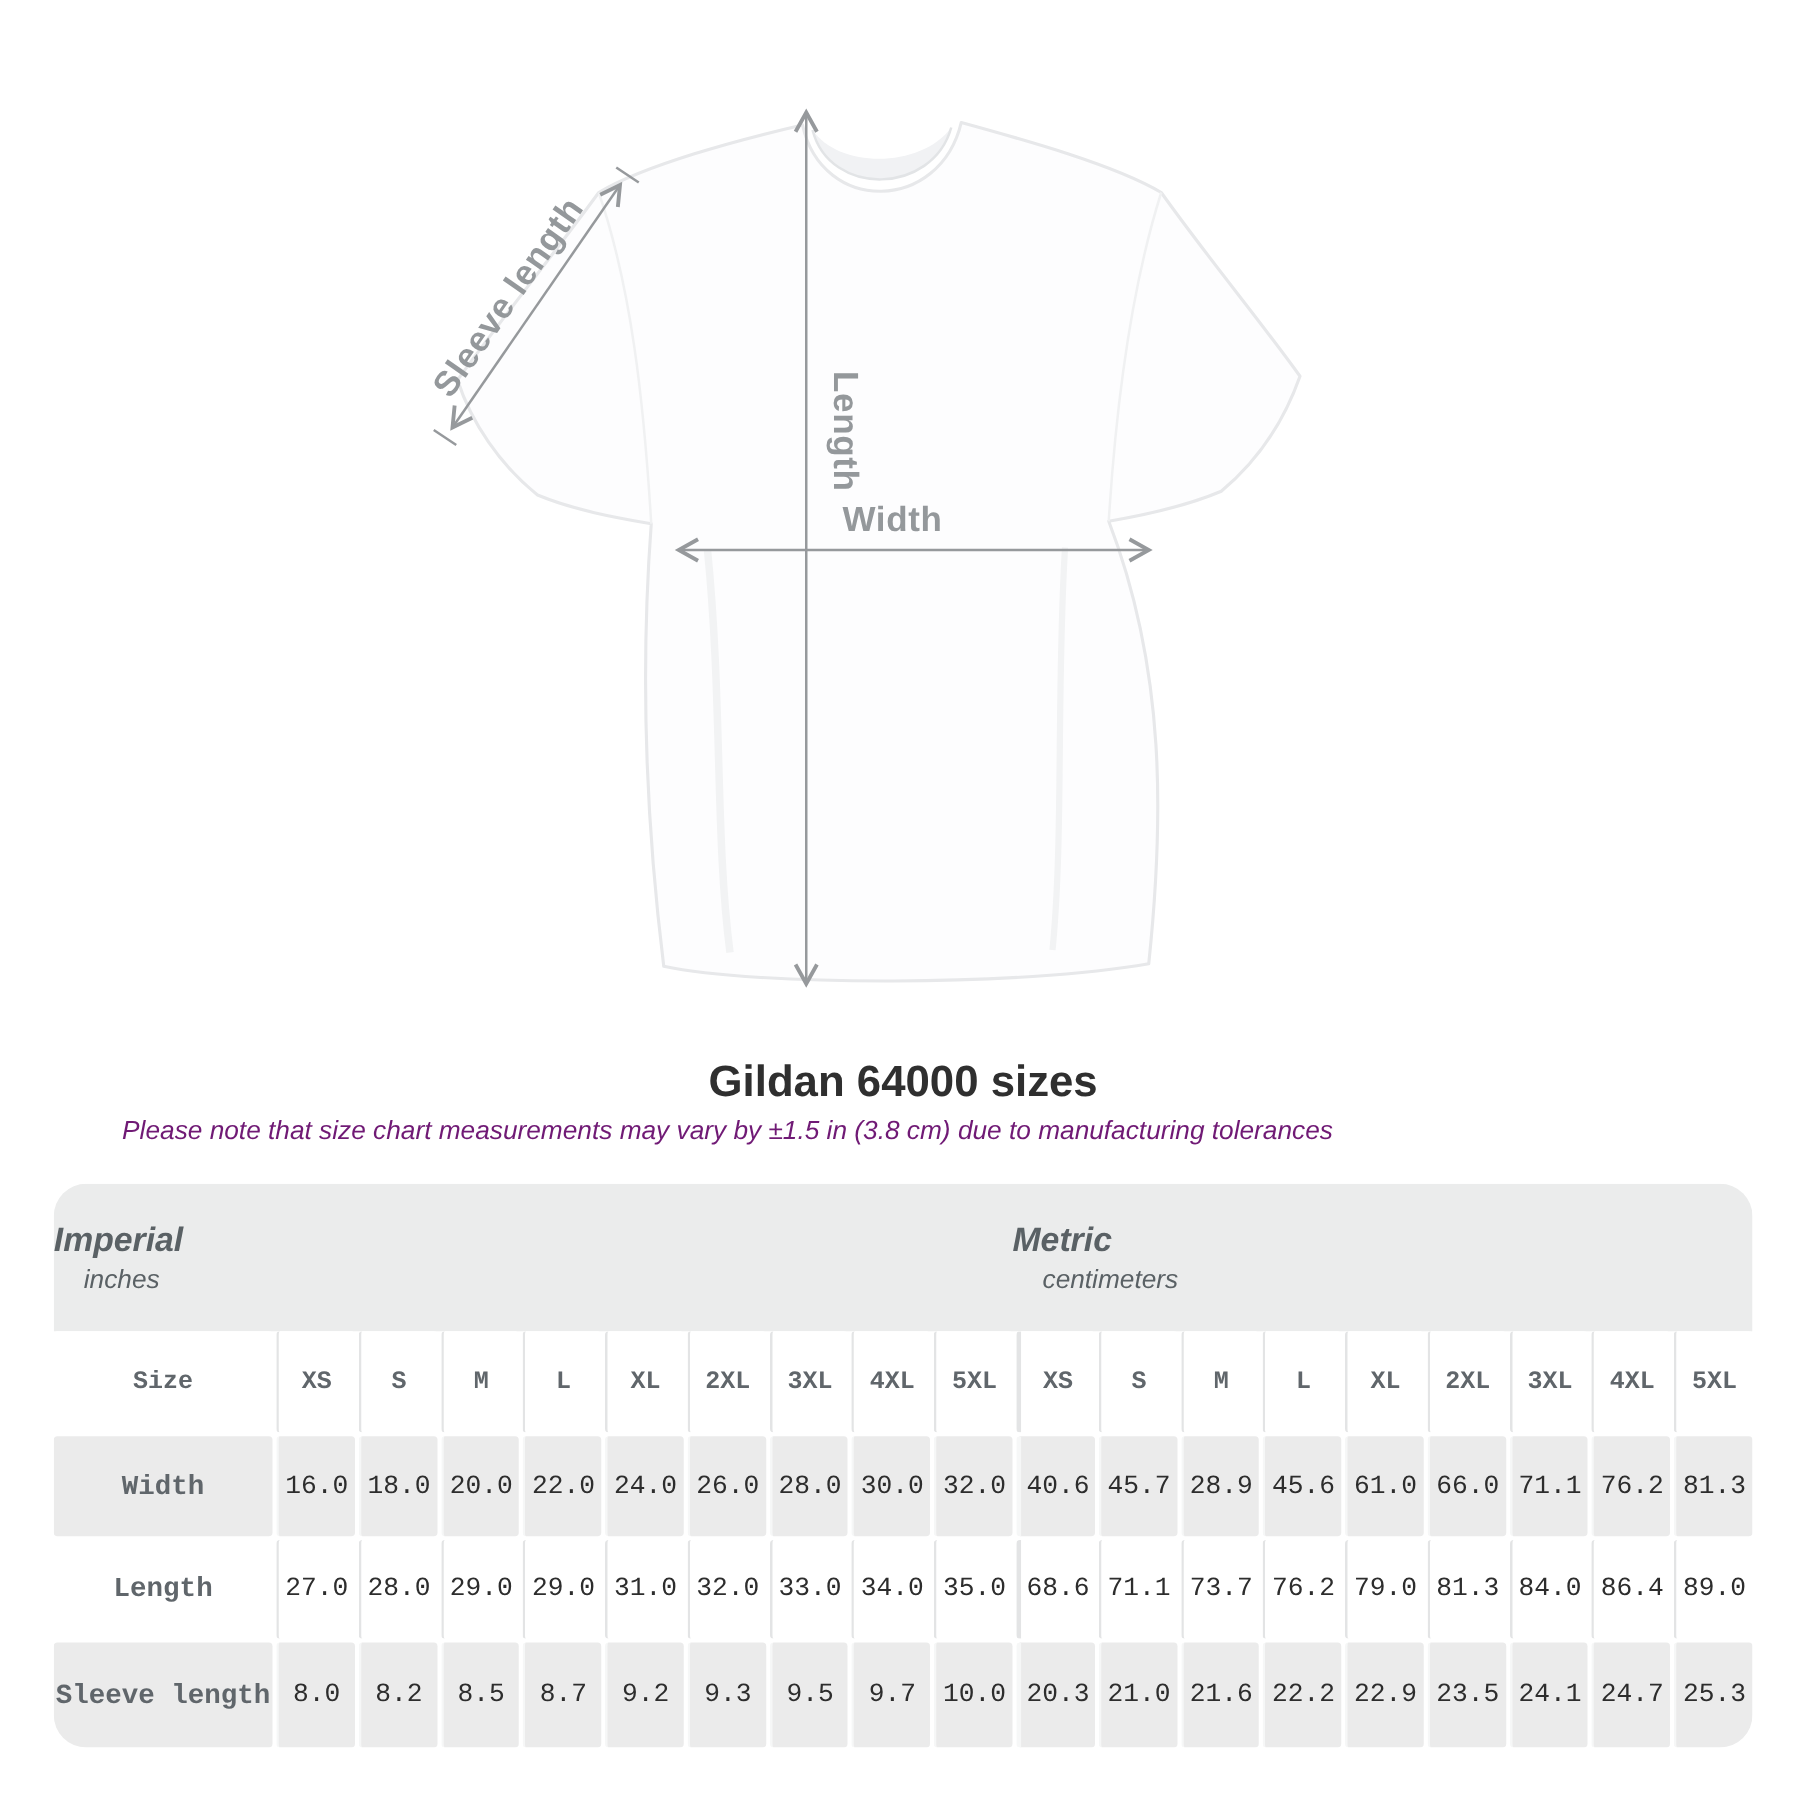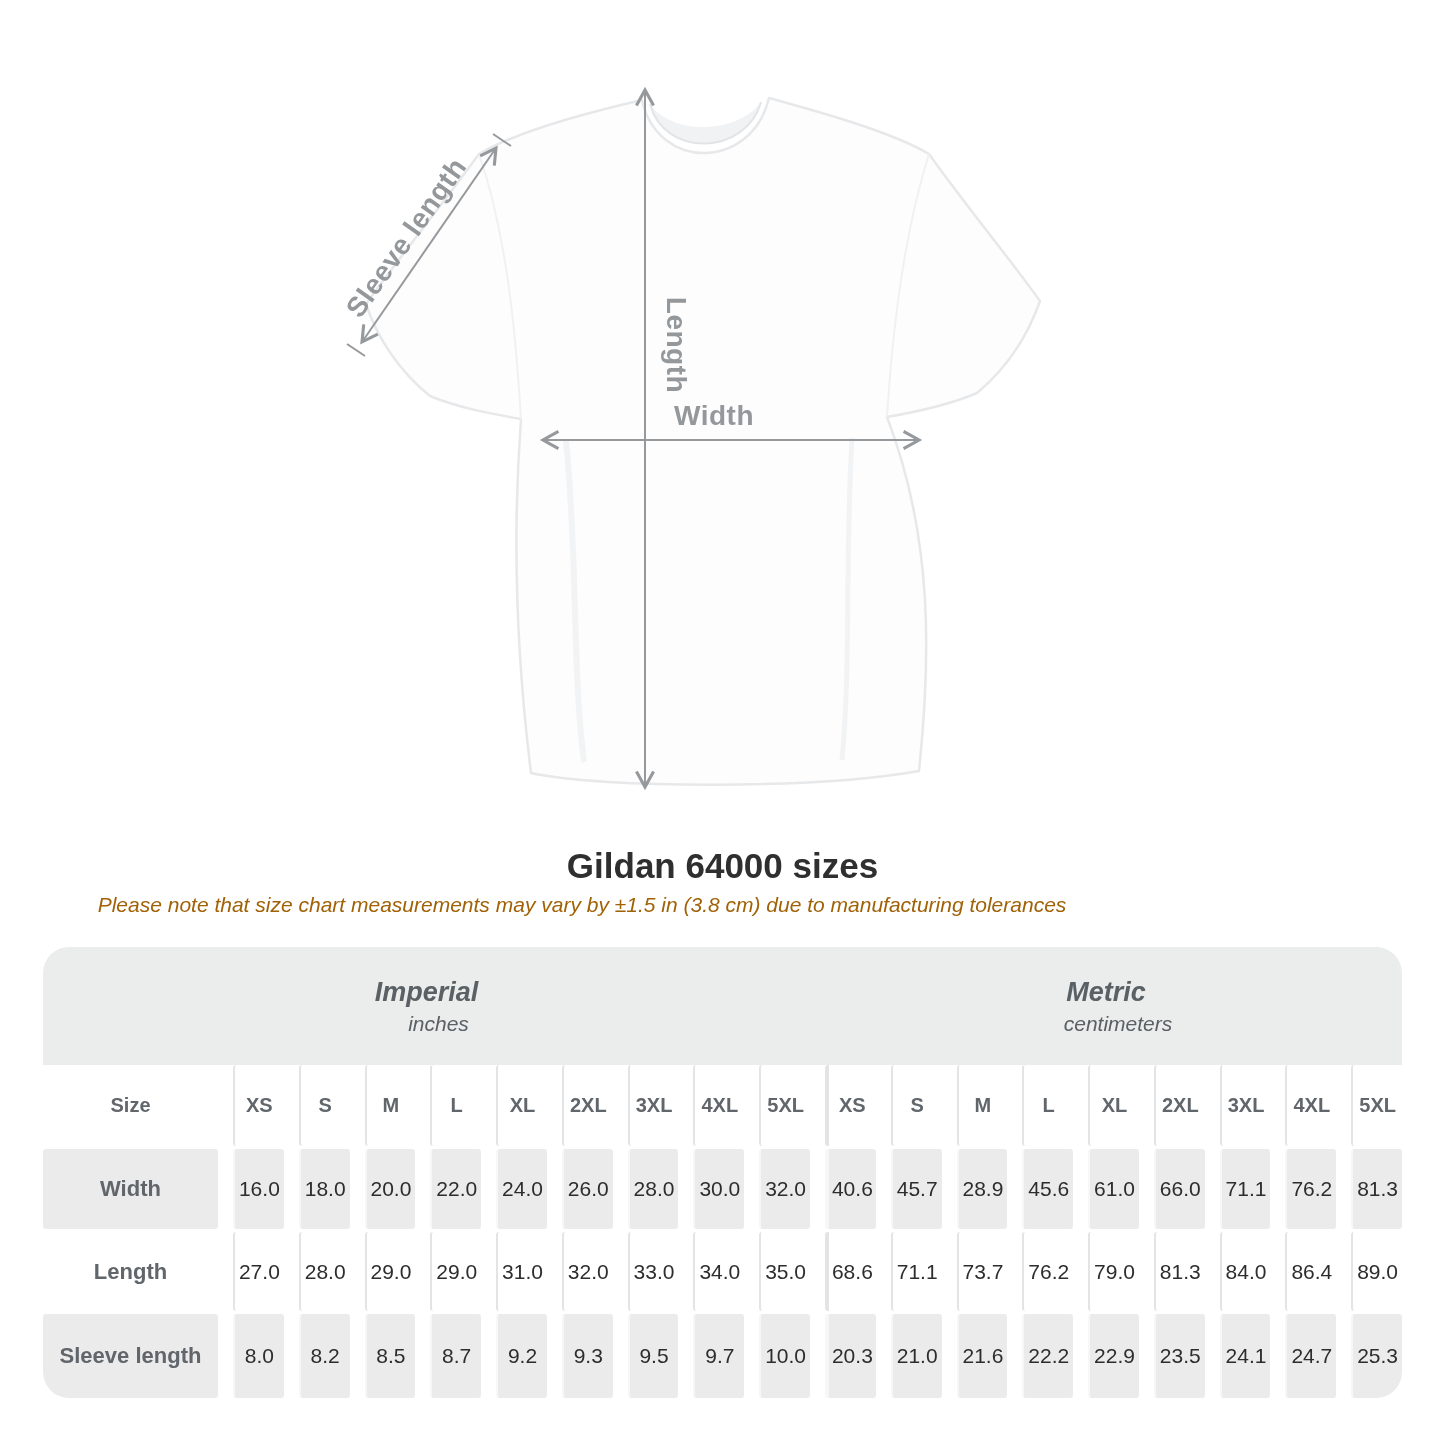--- a/index.html
+++ b/index.html
@@ -10,36 +10,36 @@
   
   .shirt-figure{position:absolute;top:0;left:0;width:1445px;height:840px;}
   .ann-label{font-weight:bold;font-size:28px;fill:#94989b;letter-spacing:.5px;}
   
   .page-title{
     position:absolute;top:846px;left:0;width:1445px;text-align:center;
     font-size:35px;font-weight:bold;color:#2f2f2f;
   }
   .page-subtitle{
     position:absolute;top:893px;left:0;width:1164px;text-align:center;
-    font-size:21px;font-style:italic;color:#a16207;
+    font-size:21px;font-style:italic;color:#701a75;
   }
   
   .size-table{
     position:absolute;left:43px;top:947px;width:1359px;height:451px;
     border-radius:26px;overflow:hidden;background:#ffffff;
   }
   .unit-band{height:118px;background:#ebecec;display:flex;}
-  .unit-group{display:flex;flex-direction:column;align-items:center;justify-content:center;gap:4px;}
+  .unit-group{display:flex;flex-direction:column;align-items:flex-start;justify-content:center;gap:4px;}
   .unit-group.imperial{width:767px;}
   .unit-group.metric{width:592px;}
   .unit-title{font-size:27px;font-weight:bold;font-style:italic;color:#5a6165;}
   .unit-sub{font-size:21px;font-style:italic;color:#5a6165;margin-left:24px;}
   .t-row{
     display:grid;grid-template-columns:175px repeat(18,1fr);
-    column-gap:15px;margin-top:3px;
+    column-gap:3px;margin-top:3px;font-family:Liberation Mono, monospace;
   }
   .t-row:first-child{margin-top:0;}
   .size-row{height:81px;}
   .r0{height:80px;}
   .r1{height:79px;}
   .r2{height:84px;}
   .cell{
     display:flex;align-items:center;justify-content:center;
     font-size:21px;color:#2d2d2d;border-left:2px solid #e3e4e5;
     border-radius:3px;background:#ffffff;

